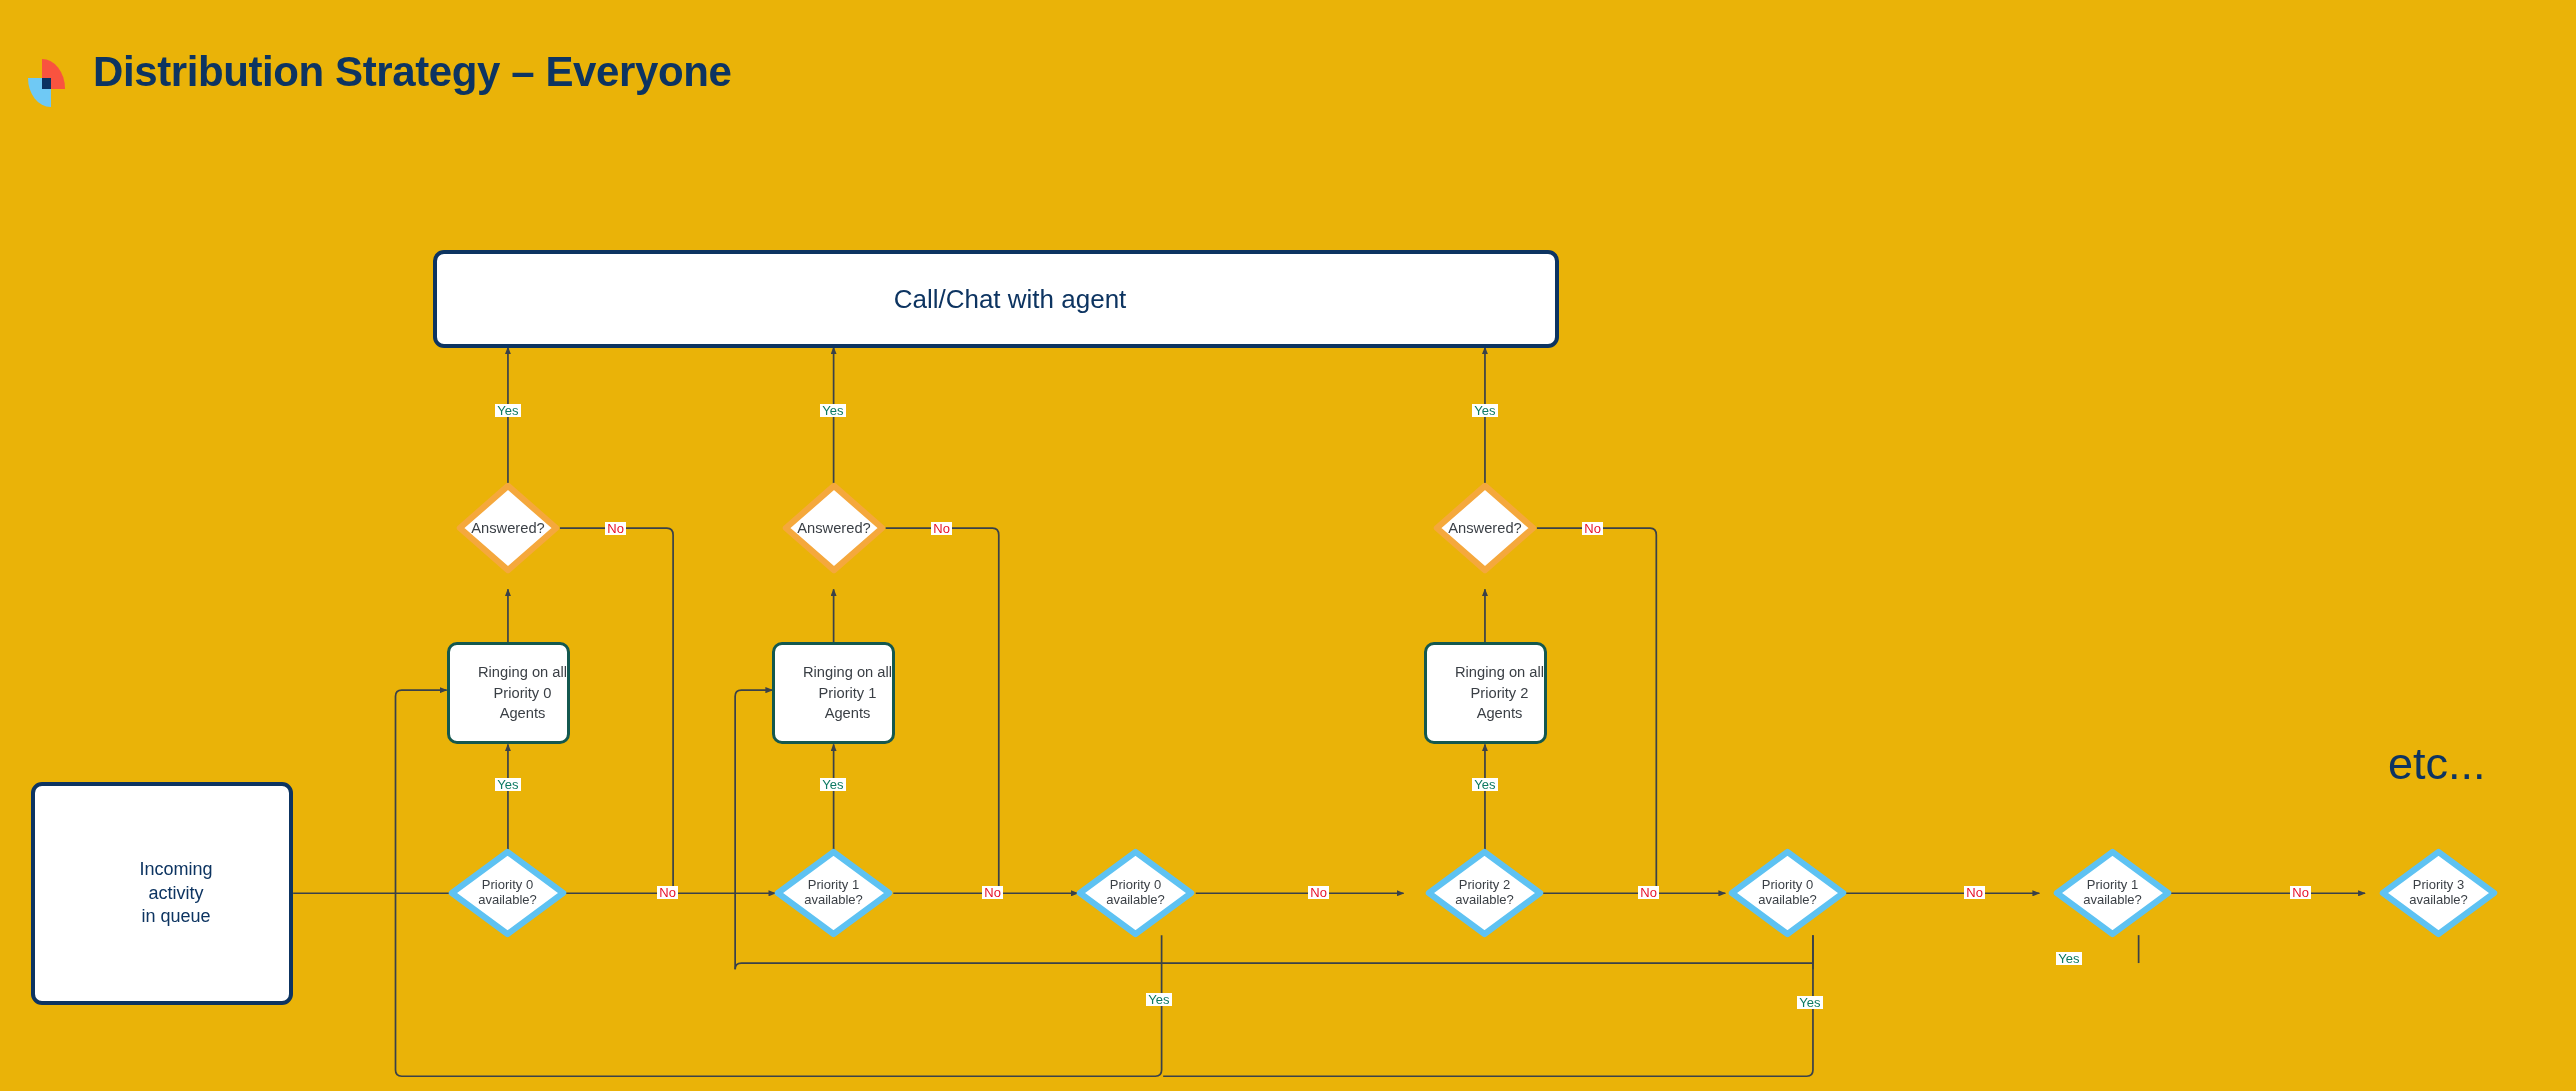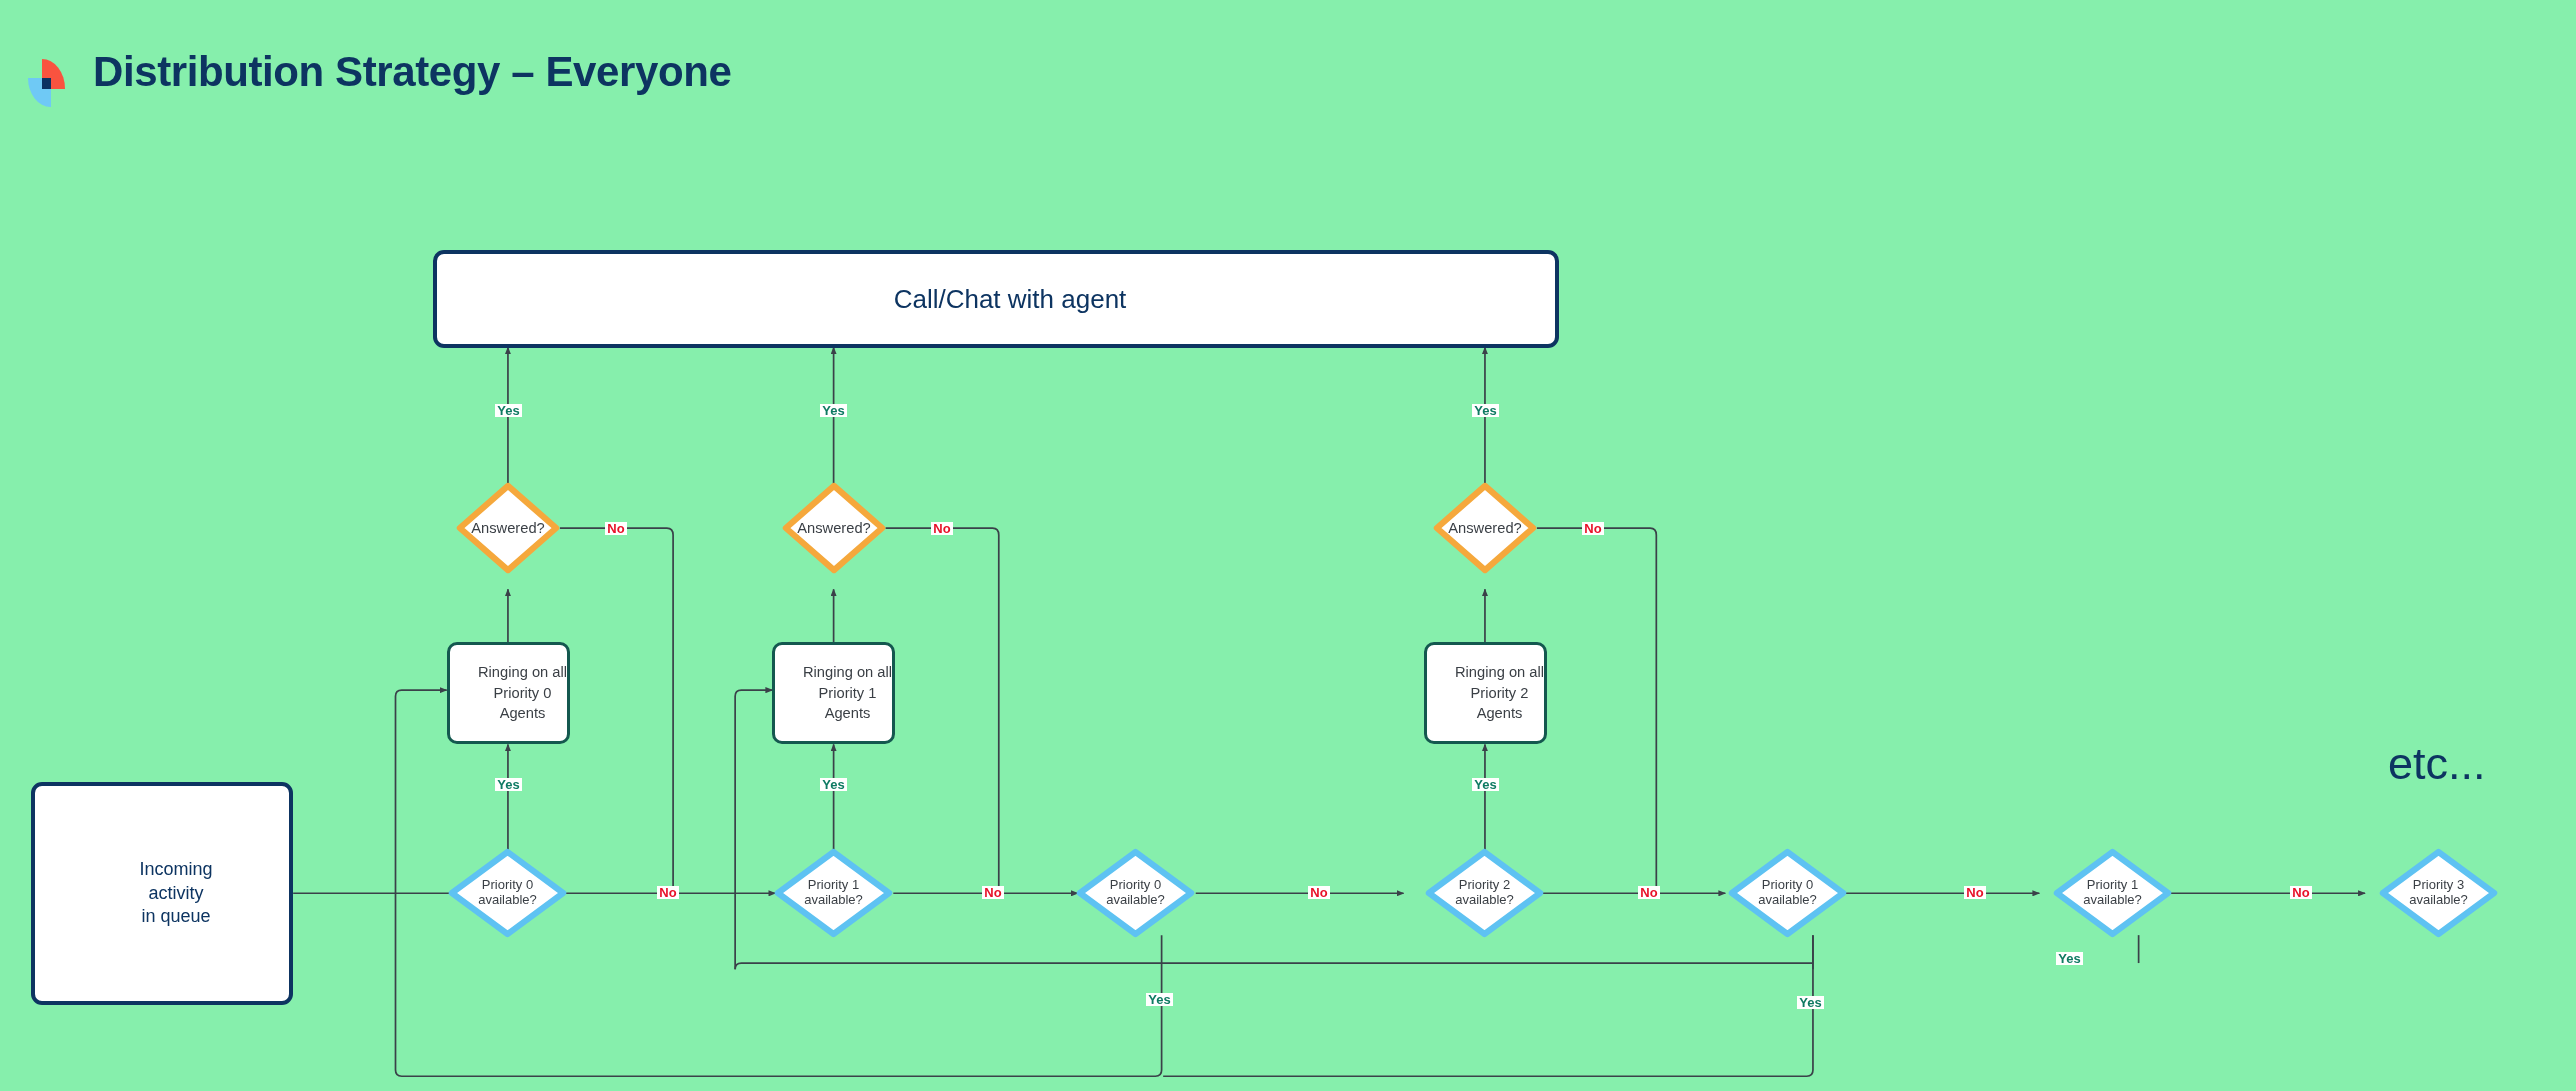--- a/index.html
+++ b/index.html
@@ -8,21 +8,21 @@
     background: #ffffff;
     width: 2576px;
     height: 1091px;
     overflow: hidden;
     font-family: "Liberation Sans", sans-serif;
   }
   #page {
     position: relative;
     width: 2576px;
     height: 1091px;
-    background: #86efac;
+    background: #eab308;
   }
 
   
   #header {
     position: absolute;
     left: 0; top: 0;
     width: 2576px;
     height: 116px;
   }
   #logo {
@@ -118,21 +118,21 @@
     color: #3a3f45;
     line-height: 1.12;
     white-space: pre-line;
     pointer-events: none;
   }
 
   
   .edge-label {
     position: absolute;
     font-size: 13px;
-    font-weight: bold;
+    font-weight: normal;
     white-space: nowrap;
     background: #ffffff;
     padding: 0 2.3px;
     line-height: 1;
   }
   .lbl-yes { color: #0e7a62; }
   .lbl-no  { color: #e8122a; }
 
   #etc-text {
     position: absolute;

